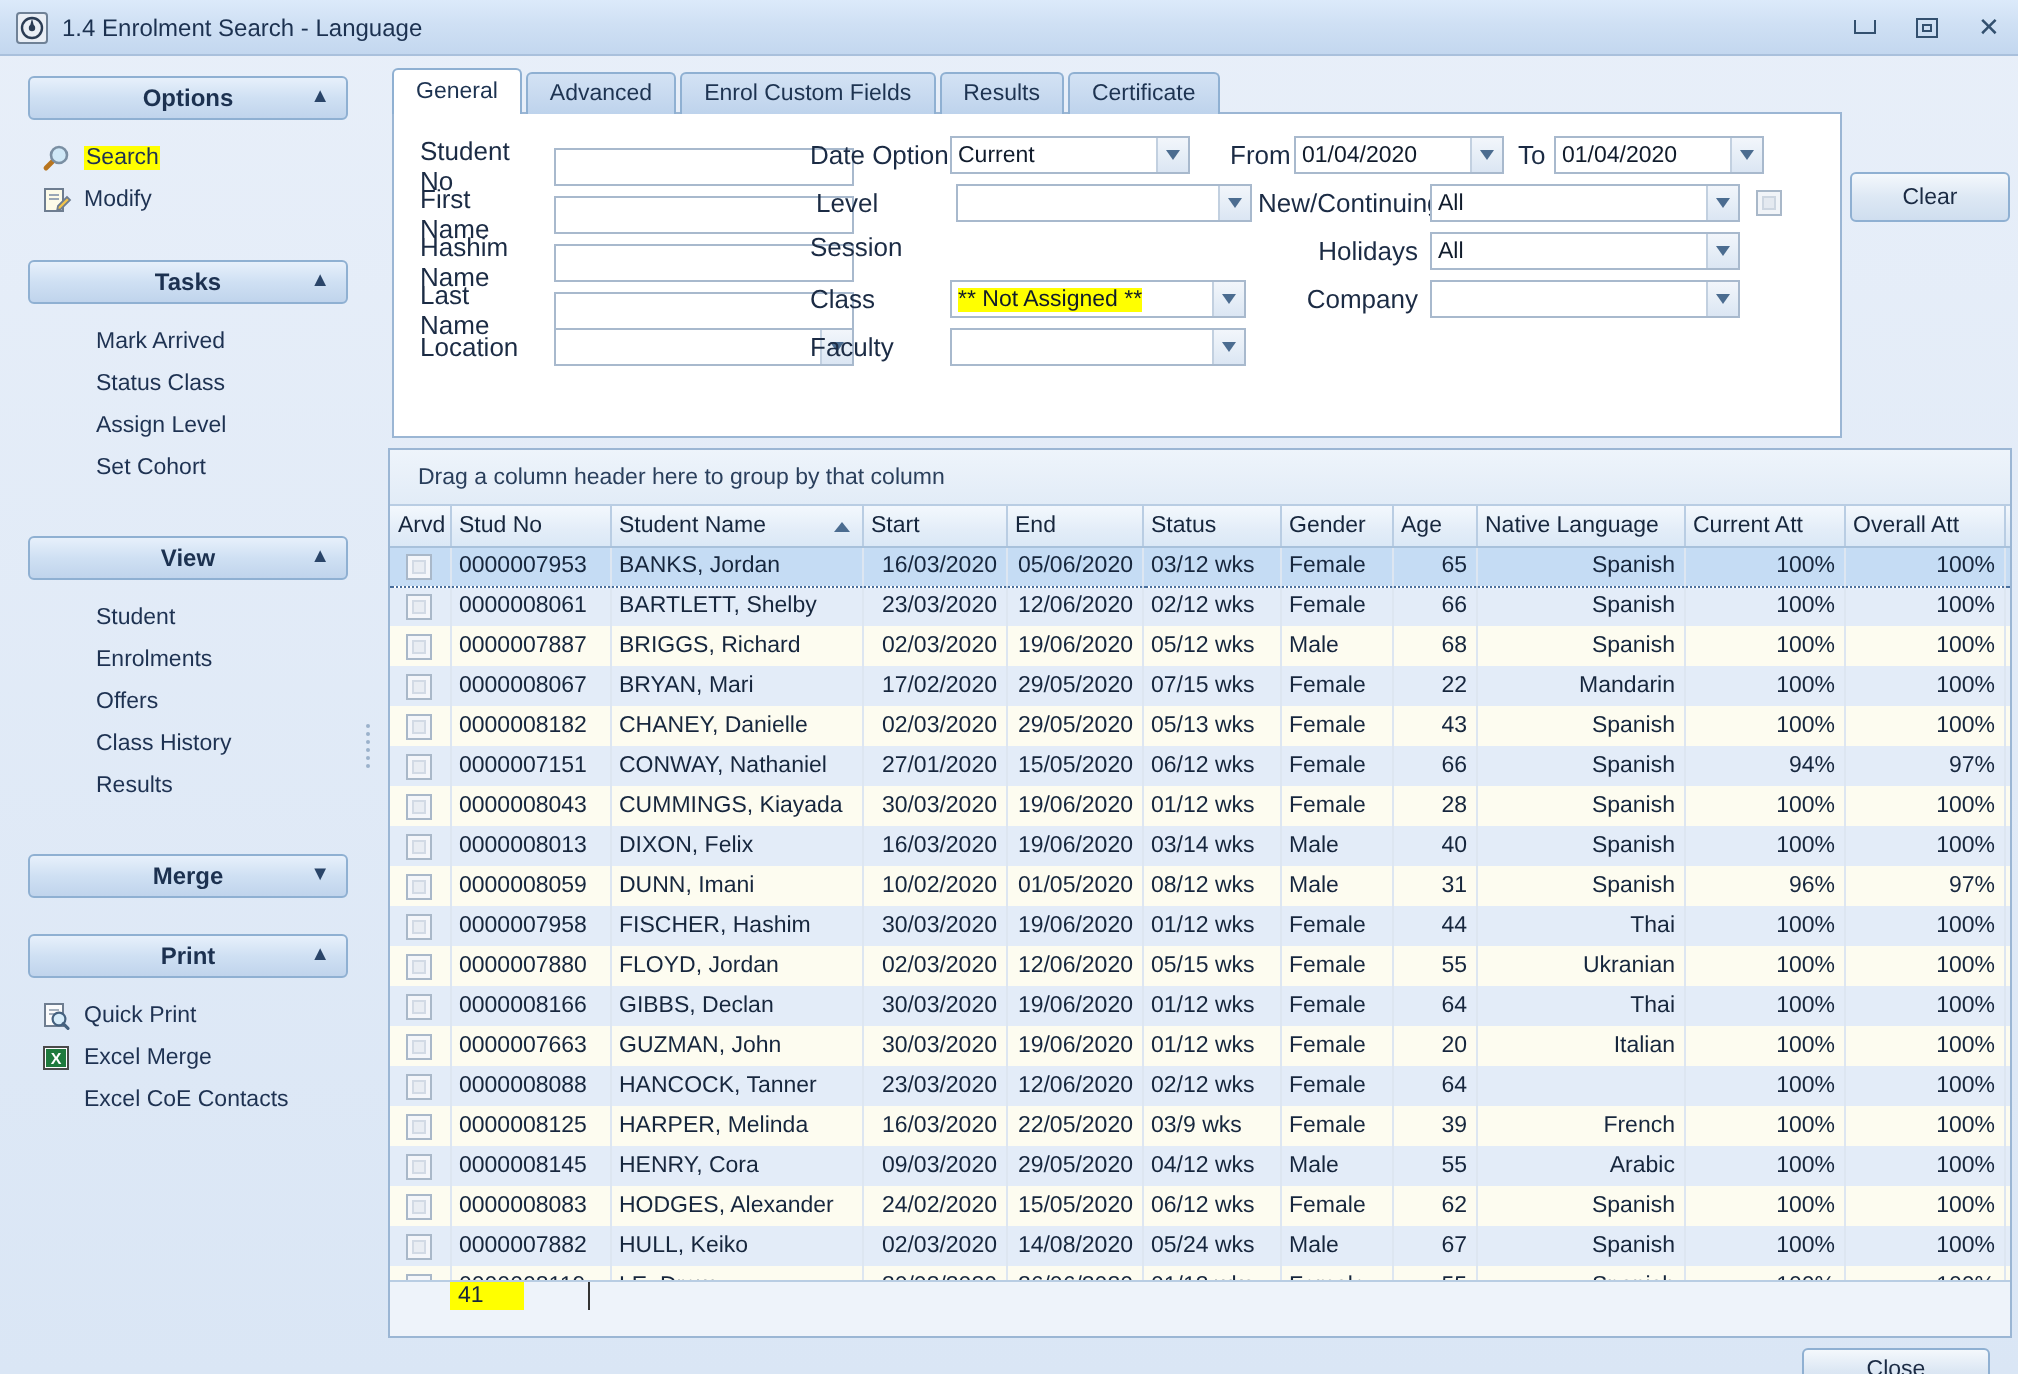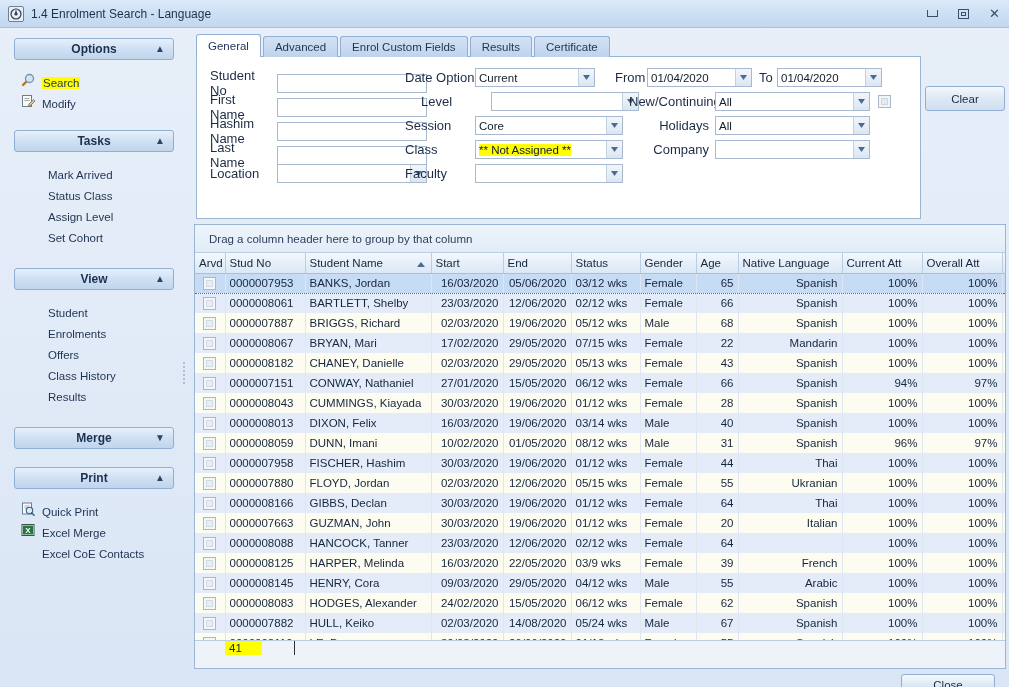--- a/index.html
+++ b/index.html
@@ -61,21 +61,21 @@
     font-weight: bold; font-size: 12px; color:#1c3150;
     margin-bottom: 8px;
   }
   .panel-head .chev {
     position:absolute; right:8px; top:50%; transform:translateY(-50%);
     font-size: 10px; color:#2a4straight; color:#2a4569; line-height:1;
   }
   .panel-head + .panel-body { margin-bottom: 20px; }
   .panel-body { padding-left: 4px; }
   .nav-item {
-    display:flex; align-items:flex-end; height:21px; cursor:default;
+    display:flex; align-items:center; height:21px; cursor:default;
     font-size: 11.5px; color:#1e3252;
   }
   .nav-item .nav-ico { width:20px; height:18px; margin-right:4px; flex:0 0 auto; display:flex; align-items:center; justify-content:center;}
   .nav-item.indented { padding-left: 30px; }
   .nav-label.hl { background:#ffff00; padding:0 1px; }
 
   
   .splitter {
     position:absolute; left:181px; top:330px; width:5px; height:30px;
     display:flex; flex-direction:column; align-items:center; justify-content:center; gap:2px;
@@ -383,41 +383,33 @@
         <span class="lbl" style="width:70px">Date Option</span>
         <span class="combo" style="width:120px;">
           <span class="val">Current</span>
           <span class="arw">
             <svg width="7" height="5" viewBox="0 0 7 5">
                 <path d="M0 0 L7 0 L3.5 5 Z" fill="#4b6c90"></path>
               </svg>
           </span>
         </span>
       </div>
-      <div class="field-row" style="left:224px; top:35px;">
+      <div class="field-row" style="left:211px; top:35px;">
         <span class="lbl" style="width:70px">Level</span>
         <span class="combo" style="width:148px;">
           <span class="val"></span>
           <span class="arw">
             <svg width="7" height="5" viewBox="0 0 7 5">
                 <path d="M0 0 L7 0 L3.5 5 Z" fill="#4b6c90"></path>
               </svg>
           </span>
         </span>
       </div>
       <div class="field-row" style="left:208px; top:59px;">
         <span class="lbl" style="width:70px">Session</span>
-        <span class="combo" style="width:148px;">
-          <span class="val">Core</span>
-          <span class="arw">
-            <svg width="7" height="5" viewBox="0 0 7 5">
-                <path d="M0 0 L7 0 L3.5 5 Z" fill="#4b6c90"></path>
-              </svg>
-          </span>
-        </span>
       </div>
       <div class="field-row" style="left:208px; top:83px;">
         <span class="lbl" style="width:70px">Class</span>
         <span class="combo" style="width:148px;">
           <span class="val hl">
               <span>** Not Assigned **</span>
             </span>
           <span class="arw">
             <svg width="7" height="5" viewBox="0 0 7 5">
                 <path d="M0 0 L7 0 L3.5 5 Z" fill="#4b6c90"></path>

